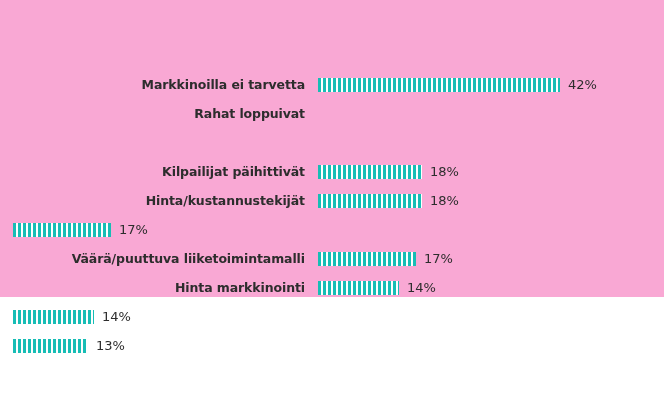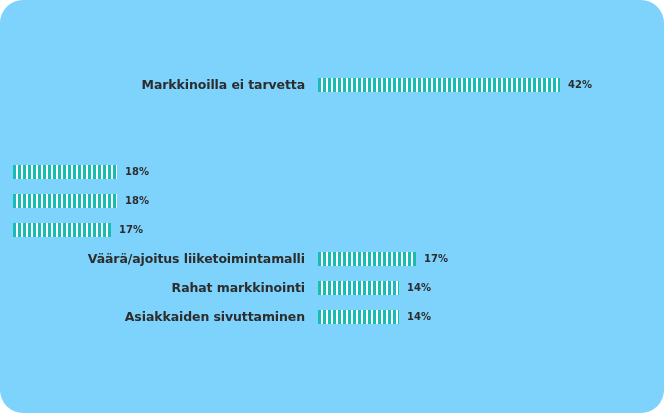--- a/index.html
+++ b/index.html
@@ -9,24 +9,23 @@
   body {
     width: 664px;
     height: 413px;
     background: #ffffff;
     font-family: "DejaVu Sans", sans-serif;
     overflow: hidden;
   }
   #chart-root {
     position: relative;
     width: 664px;
-    height: 413px;
-    background: #7dd3fc;
+    height: 297px;
+    background: #f9a8d4;
     box-sizing: border-box;
-    border-radius: 23px;
   }
   #rows {
     position: absolute;
     left: 0;
     top: 70px;
     width: 664px;
   }
   .bar-row {
     display: flex;
     align-items: center;
@@ -59,80 +58,86 @@
       #17bdb5 0px,
       #17bdb5 3px,
       #ffffff 3px,
       #ffffff 5px
     );
     background-color: transparent;
     flex: 0 0 auto;
   }
   .bar-value {
     margin-left: 8px;
-    font-size: 10px;
-    font-weight: bold;
+    font-size: 13px;
+    font-weight: normal;
     color: #2d2d2d;
     line-height: 14px;
     white-space: nowrap;
     flex: 0 0 auto;
   }
 </style>
 </head>
 <body>
 
 <div id="chart-root">
 
   <div id="rows">
       <div class="bar-row">
         <div class="row-label">Markkinoilla ei tarvetta</div>
         <div class="bar-wrap">
           <div class="bar" style="width: 242px; background-color: transparent;"></div>
           <div class="bar-value">42%</div>
         </div>
       </div>
       <div class="bar-row">
+        <div class="row-label">Rahat loppuivat</div>
       </div>
       <div class="bar-row">
       </div>
       <div class="bar-row">
+        <div class="row-label">Kilpailijat päihittivät</div>
         <div class="bar-wrap">
           <div class="bar" style="width: 104px; background-color: transparent;"></div>
           <div class="bar-value">18%</div>
         </div>
       </div>
       <div class="bar-row">
+        <div class="row-label">Hinta/kustannustekijät</div>
         <div class="bar-wrap">
           <div class="bar" style="width: 104px; background-color: transparent;"></div>
           <div class="bar-value">18%</div>
         </div>
       </div>
       <div class="bar-row">
         <div class="bar-wrap">
           <div class="bar" style="width: 98px; background-color: transparent;"></div>
           <div class="bar-value">17%</div>
         </div>
       </div>
       <div class="bar-row">
-        <div class="row-label">Väärä/ajoitus liiketoimintamalli</div>
+        <div class="row-label">Väärä/puuttuva liiketoimintamalli</div>
         <div class="bar-wrap">
           <div class="bar" style="width: 98px; background-color: transparent;"></div>
           <div class="bar-value">17%</div>
         </div>
       </div>
       <div class="bar-row">
-        <div class="row-label">Rahat markkinointi</div>
+        <div class="row-label">Hinta markkinointi</div>
         <div class="bar-wrap">
           <div class="bar" style="width: 81px; background-color: transparent;"></div>
           <div class="bar-value">14%</div>
         </div>
       </div>
       <div class="bar-row">
-        <div class="row-label">Asiakkaiden sivuttaminen</div>
         <div class="bar-wrap">
           <div class="bar" style="width: 81px; background-color: transparent;"></div>
           <div class="bar-value">14%</div>
         </div>
       </div>
       <div class="bar-row">
+        <div class="bar-wrap">
+          <div class="bar" style="width: 75px; background-color: transparent;"></div>
+          <div class="bar-value">13%</div>
+        </div>
       </div>
     </div>
 </div>
 
 </body></html>

